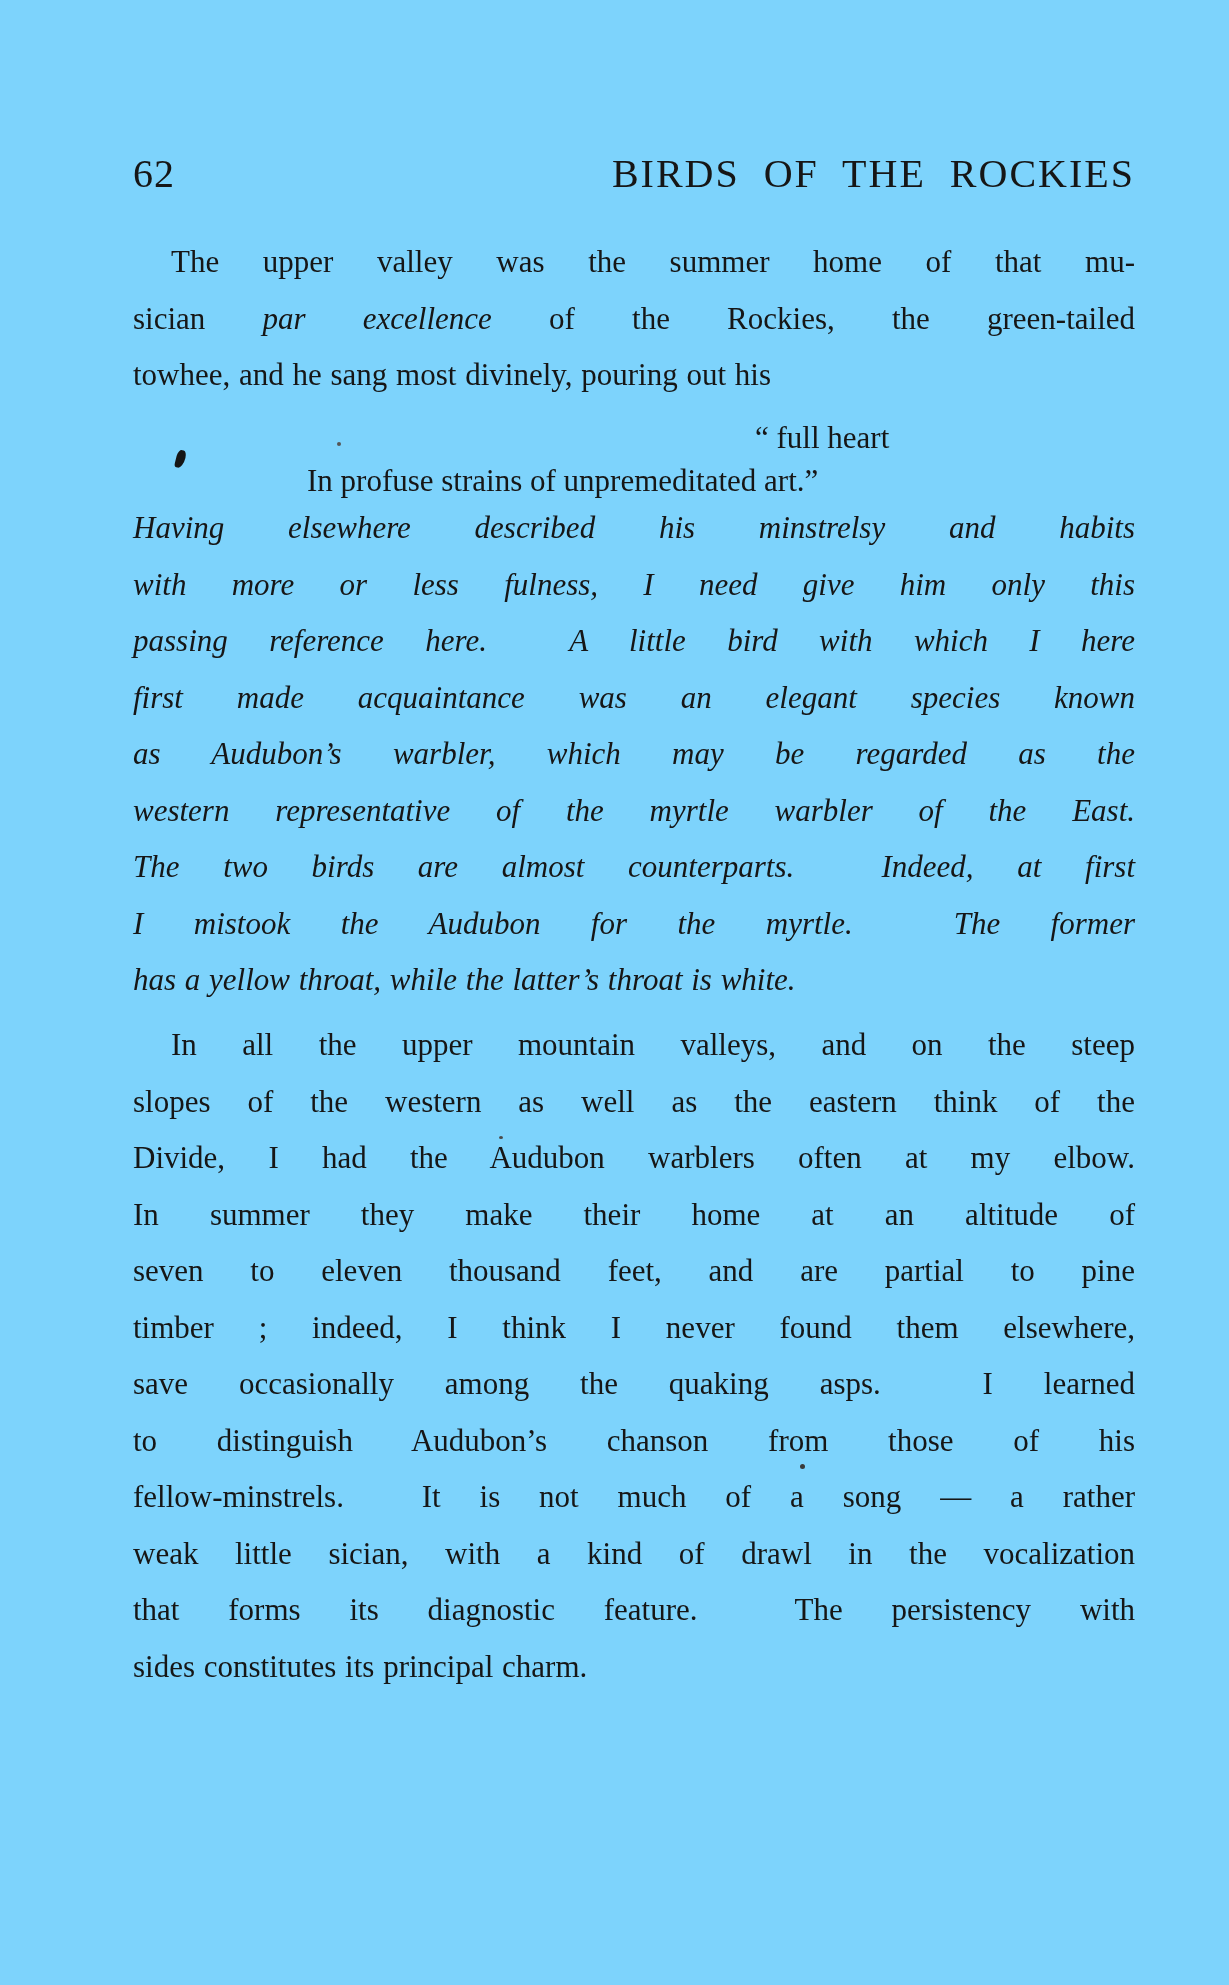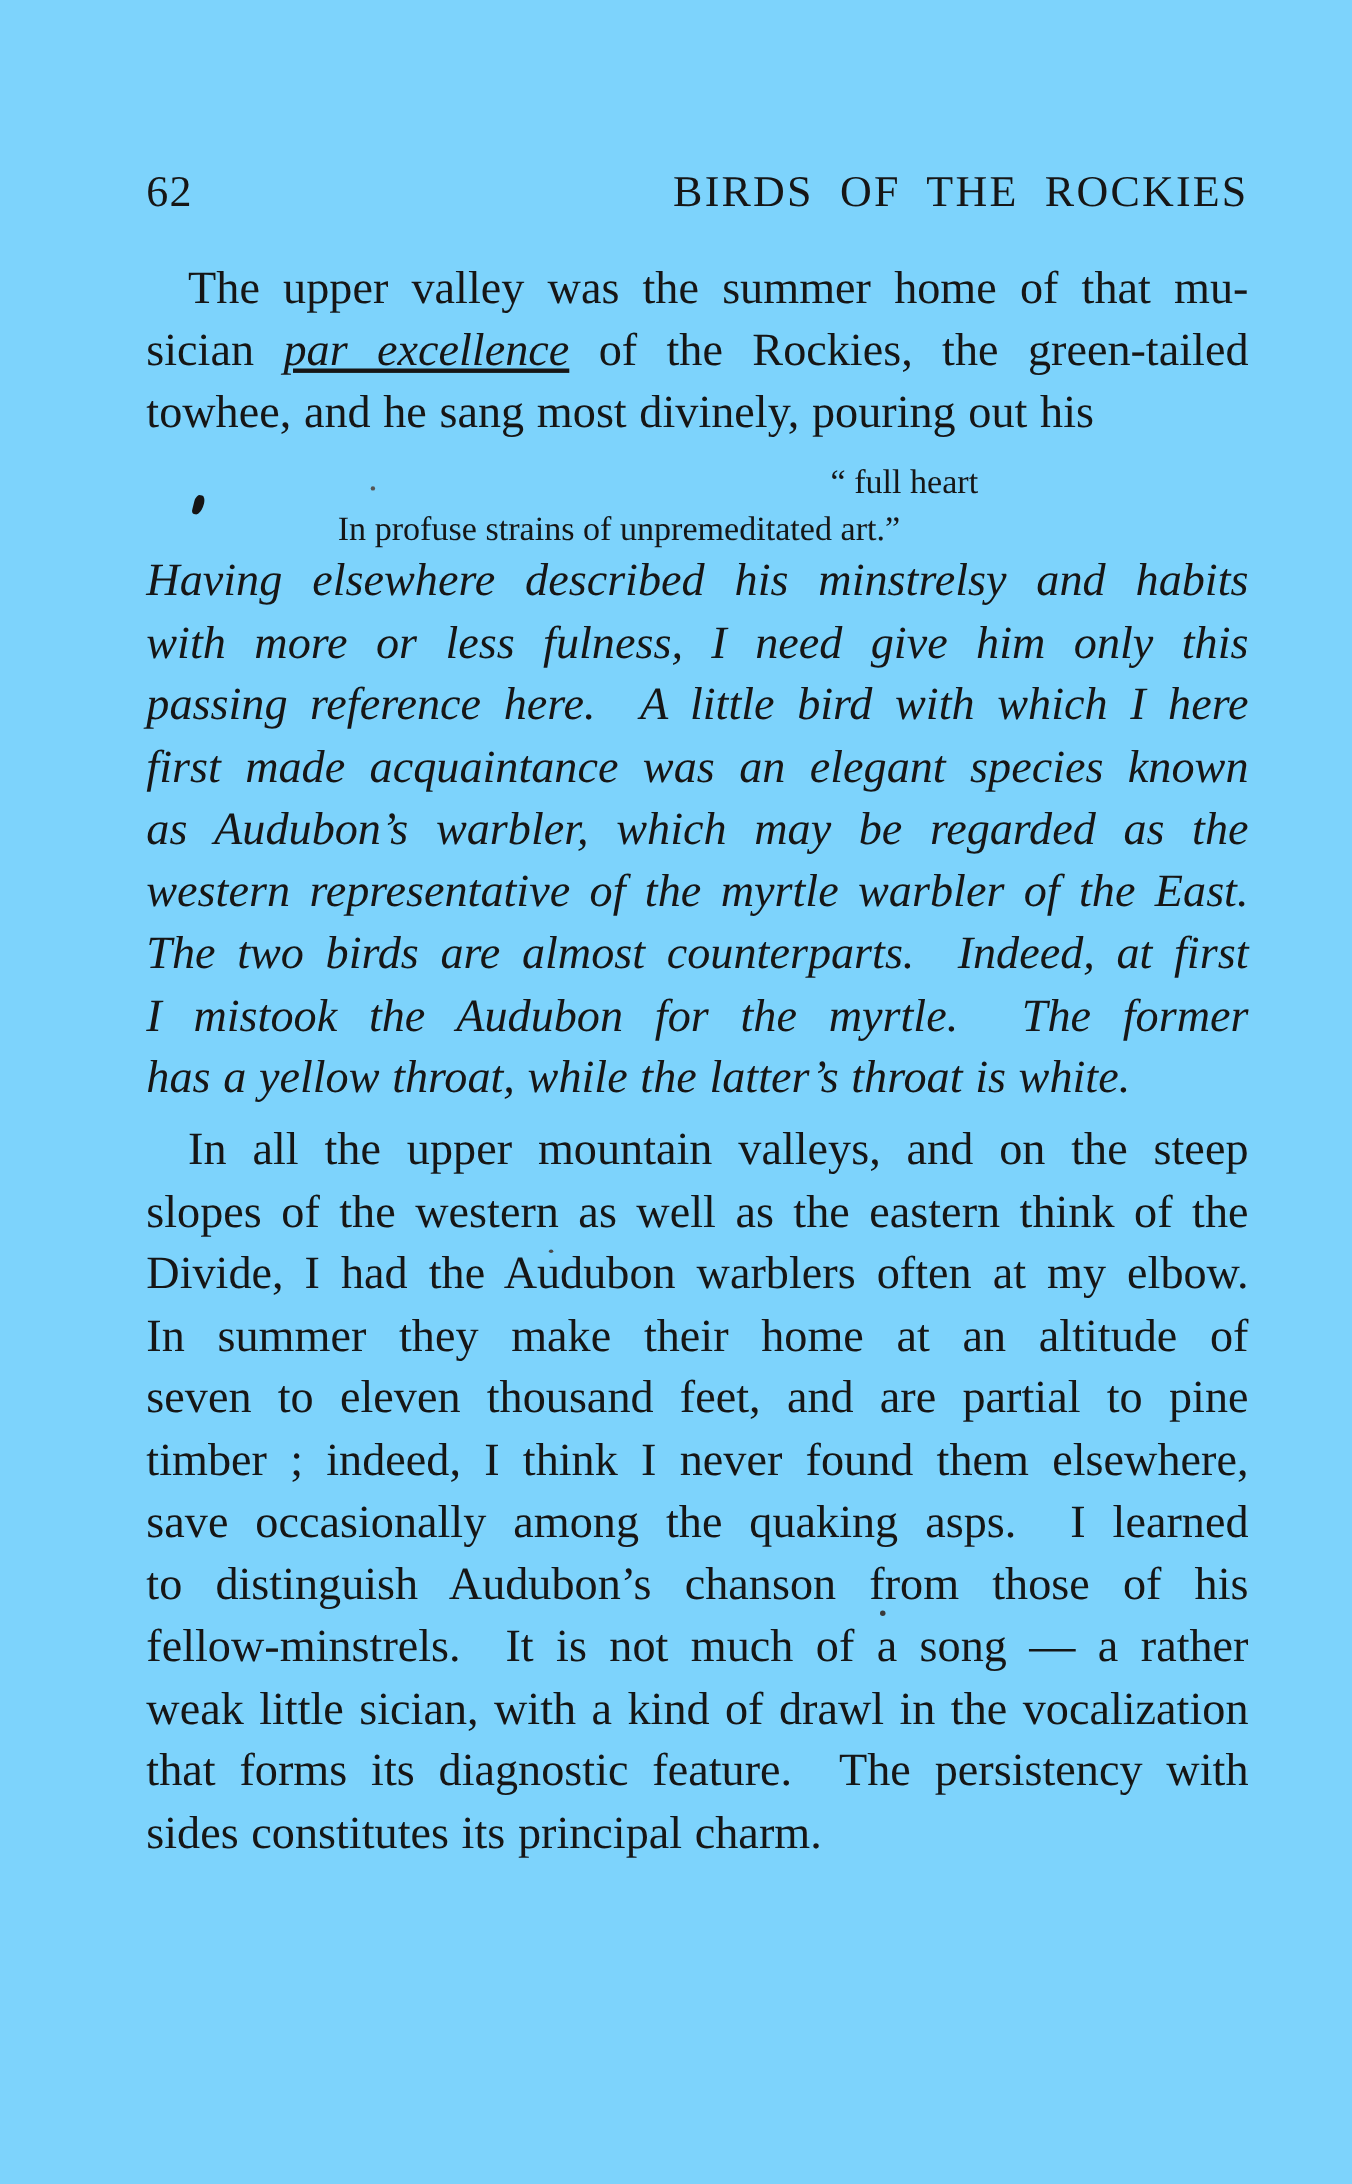--- a/index.html
+++ b/index.html
@@ -19,30 +19,30 @@
   }
   .pagenum{position:absolute;left:0;top:0;letter-spacing:1px;}
   .running-title{
     text-align:right;
     letter-spacing:2px;
     word-spacing:12px;
   }
   
   .para{
     position:absolute;left:133px;width:1002px;
-    font-size:42px;line-height:56.5px;
+    font-size:31px;line-height:56.5px;
     word-spacing:1px;
   }
   .p0{top:234px;}
   .p1{top:500px;font-style:italic;}
   .p2{top:1017px;}
   .line{white-space:normal;}
   .line.just{text-align:justify;text-align-last:justify;}
   .line.indent{text-indent:38px;}
-  .it{font-style:italic;text-decoration:underline;}
+  .it{font-style:italic;}
   
   .quote{
     position:absolute;left:133px;top:416px;width:1002px;
     font-size:31px;line-height:43px;
   }
   .q1{margin-left:622px;}
   .q2{margin-left:174px;}
   
   .speck{position:absolute;background:#2a2a2a;border-radius:50%;}
   .speck-comma{

